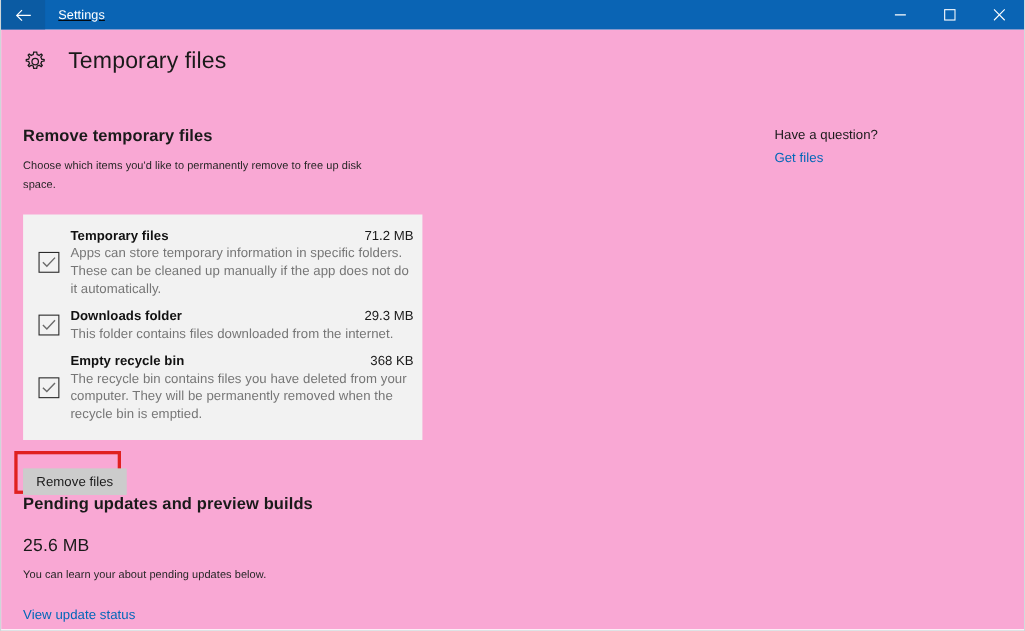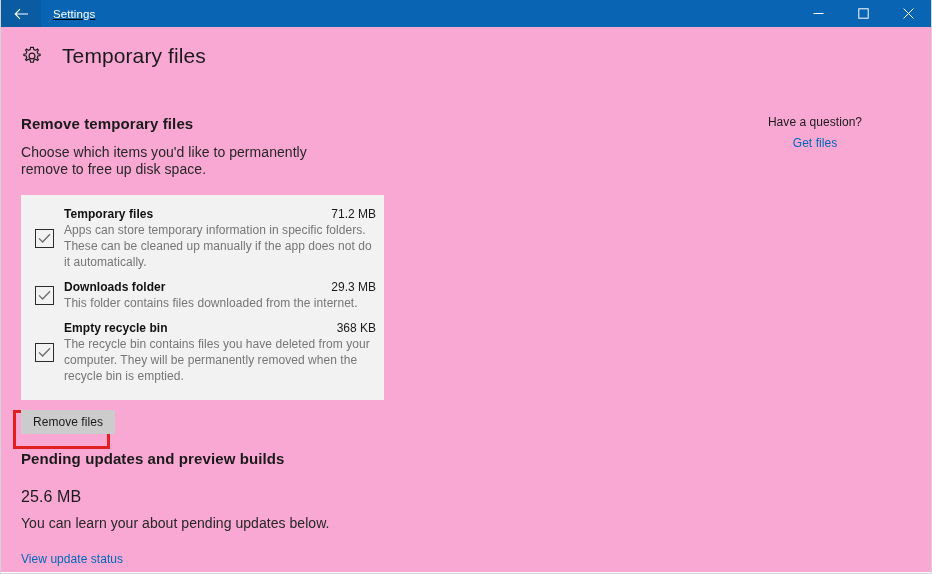--- a/index.html
+++ b/index.html
@@ -95,21 +95,21 @@
     width: 360px;
   }
 
   .section-head {
     font-size: 15px;
     font-weight: 700;
     color: #1a1a1a;
     letter-spacing: .1px;
   }
   .body-text {
-    font-size: 14px;
+    font-size: 10px;
     color: #262626;
     line-height: 16.5px;
     letter-spacing: .05px;
   }
 
   #remove-desc {
     margin-top: 12px;
     width: 334px;
   }
 
@@ -175,21 +175,21 @@
     left: -8px;
     top: 0;
     width: 97px;
     height: 39px;
     border: 3px solid #e02020;
     box-sizing: border-box;
   }
   #remove-files-button {
     position: absolute;
     left: 0px;
-    top: 0;
+    top: 16px;
     height: 24px;
     padding: 0 11px;
     background: #cccccc;
     border: 1px solid #cccccc;
     font-family: "Liberation Sans", sans-serif;
     font-size: 12px;
     color: #1a1a1a;
     letter-spacing: .05px;
     cursor: default;
   }
@@ -208,24 +208,23 @@
     font-size: 12px;
     color: #0067b8;
     text-decoration: none;
     letter-spacing: .05px;
     cursor: pointer;
   }
 
   
   #aside {
     position: absolute;
-    left: 729px;
+    left: 703px;
     top: 88px;
     width: 170px;
-    text-align: center;
   }
   #aside-title {
     font-size: 12px;
     color: #1a1a1a;
     letter-spacing: .05px;
   }
   #aside .link { margin-top: 7px; }
 </style>
 </head>
 <body>

